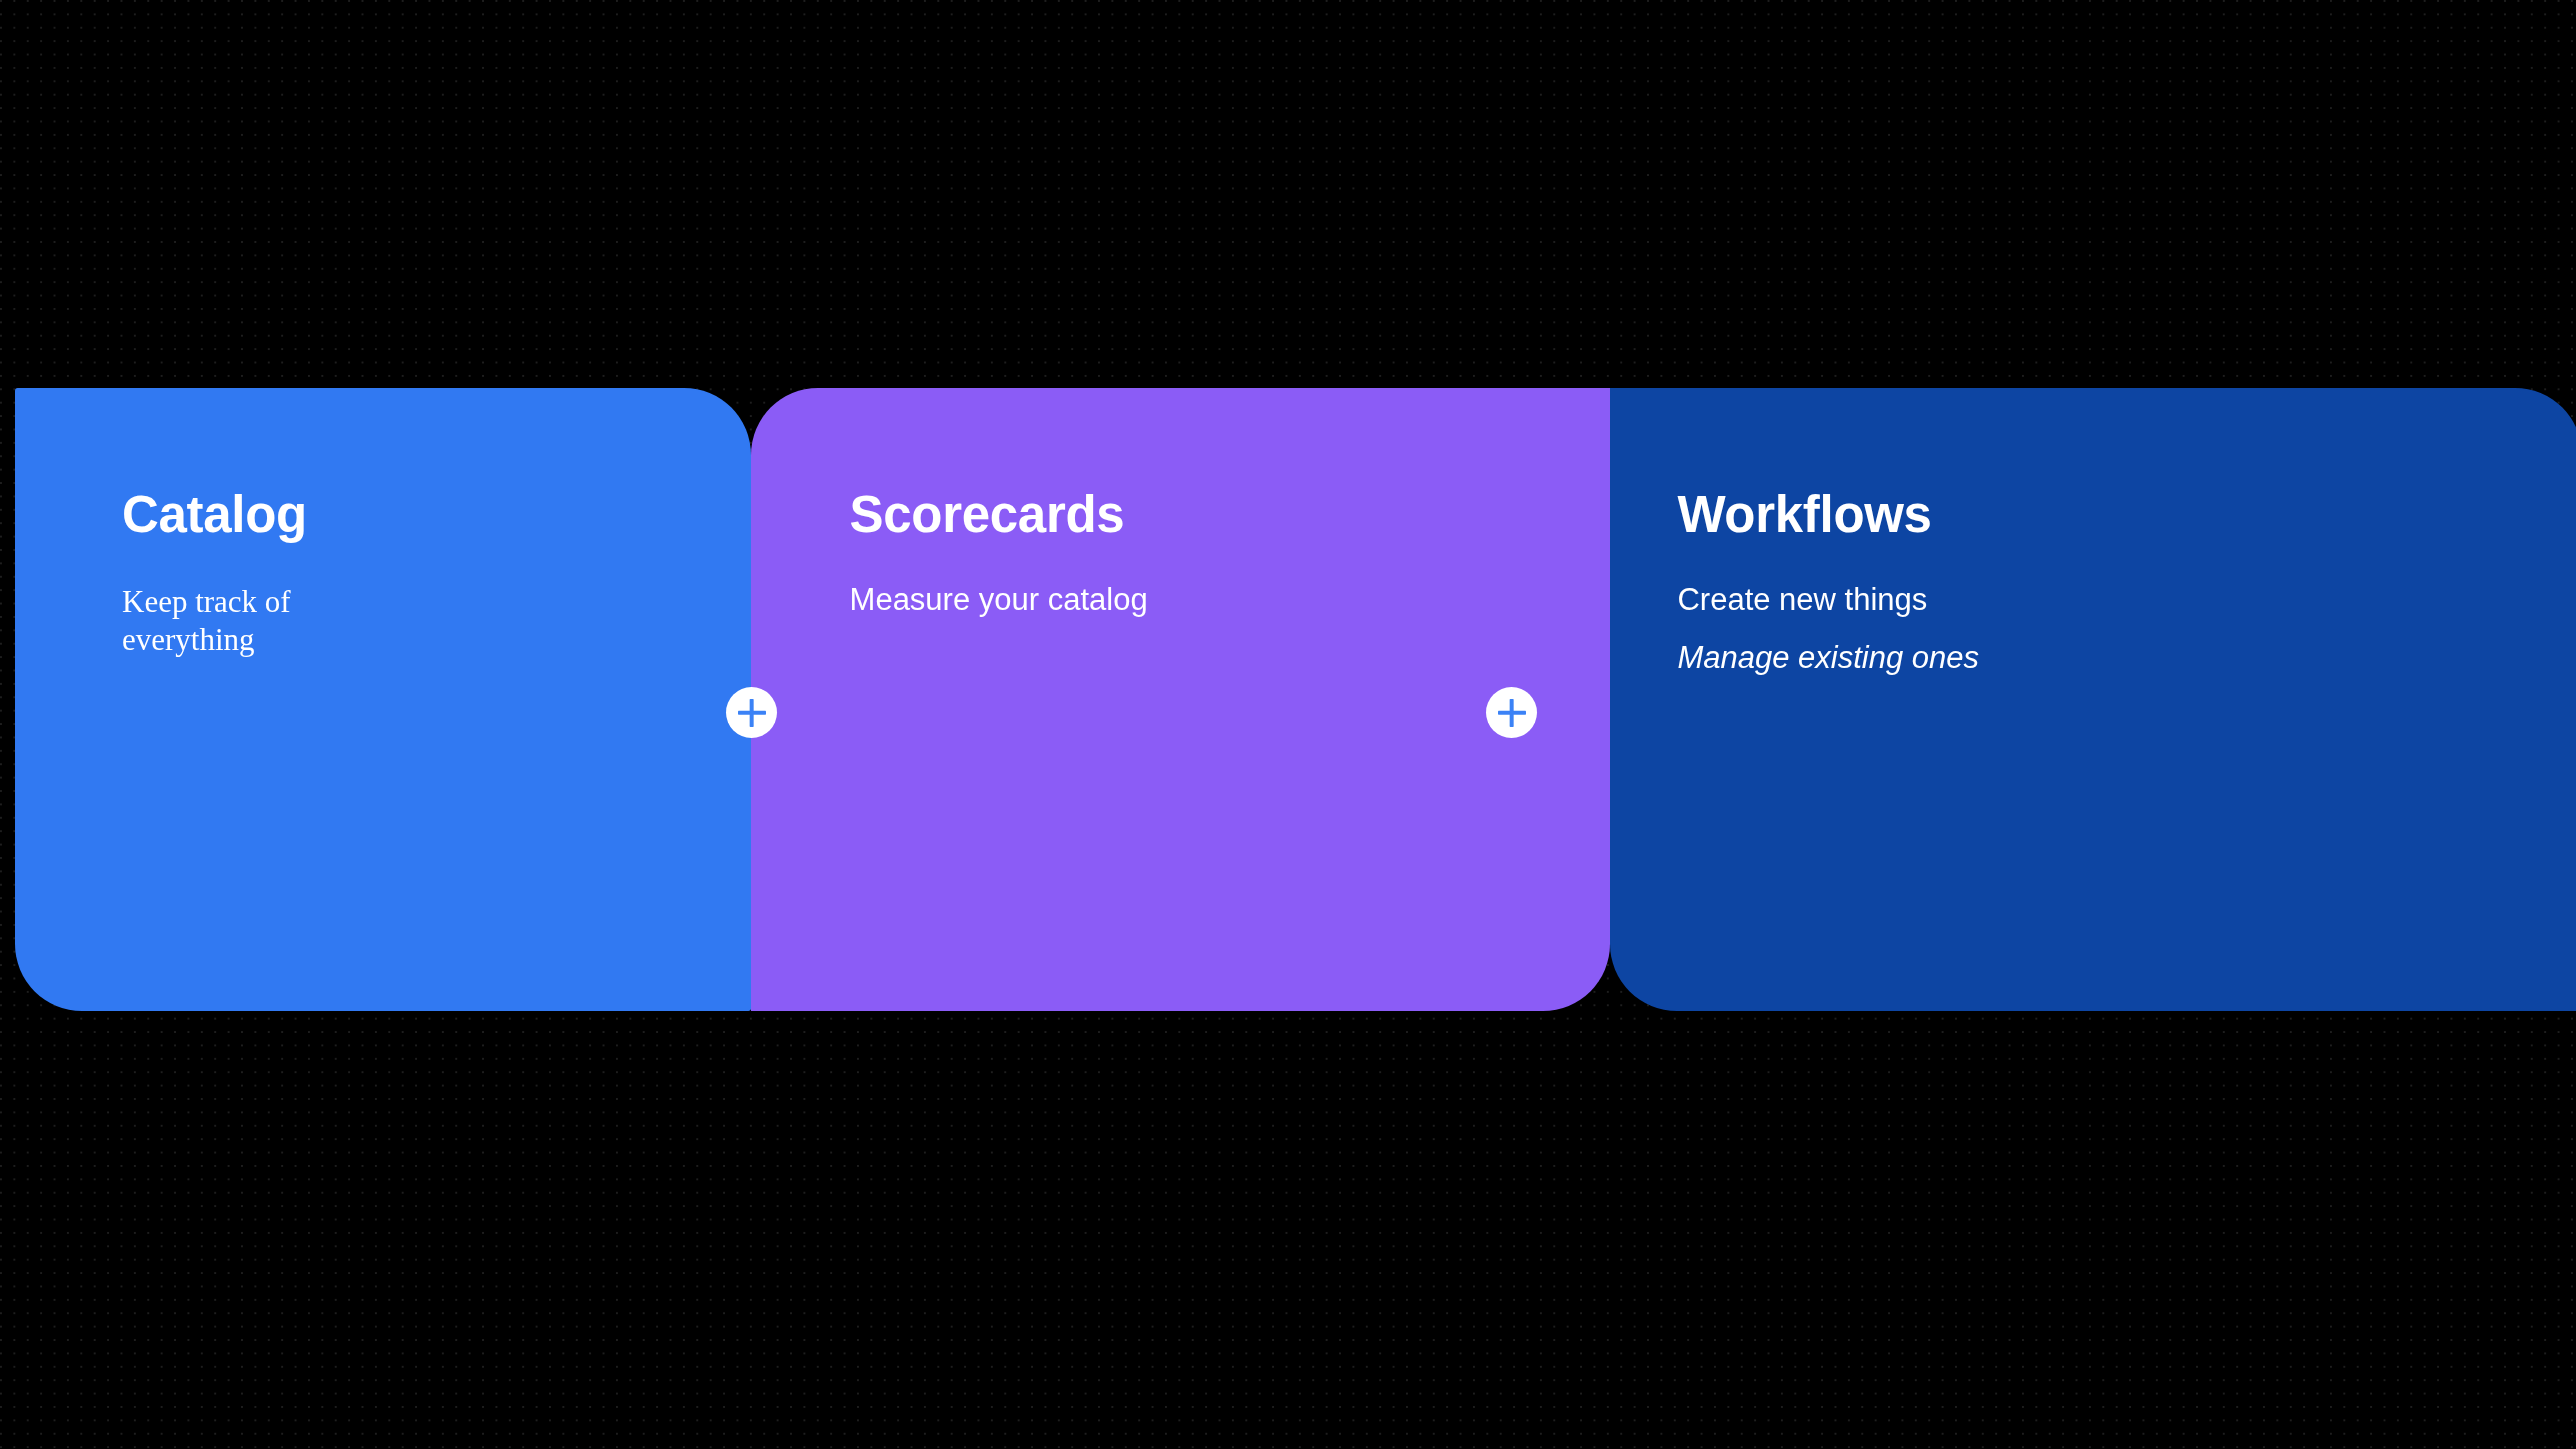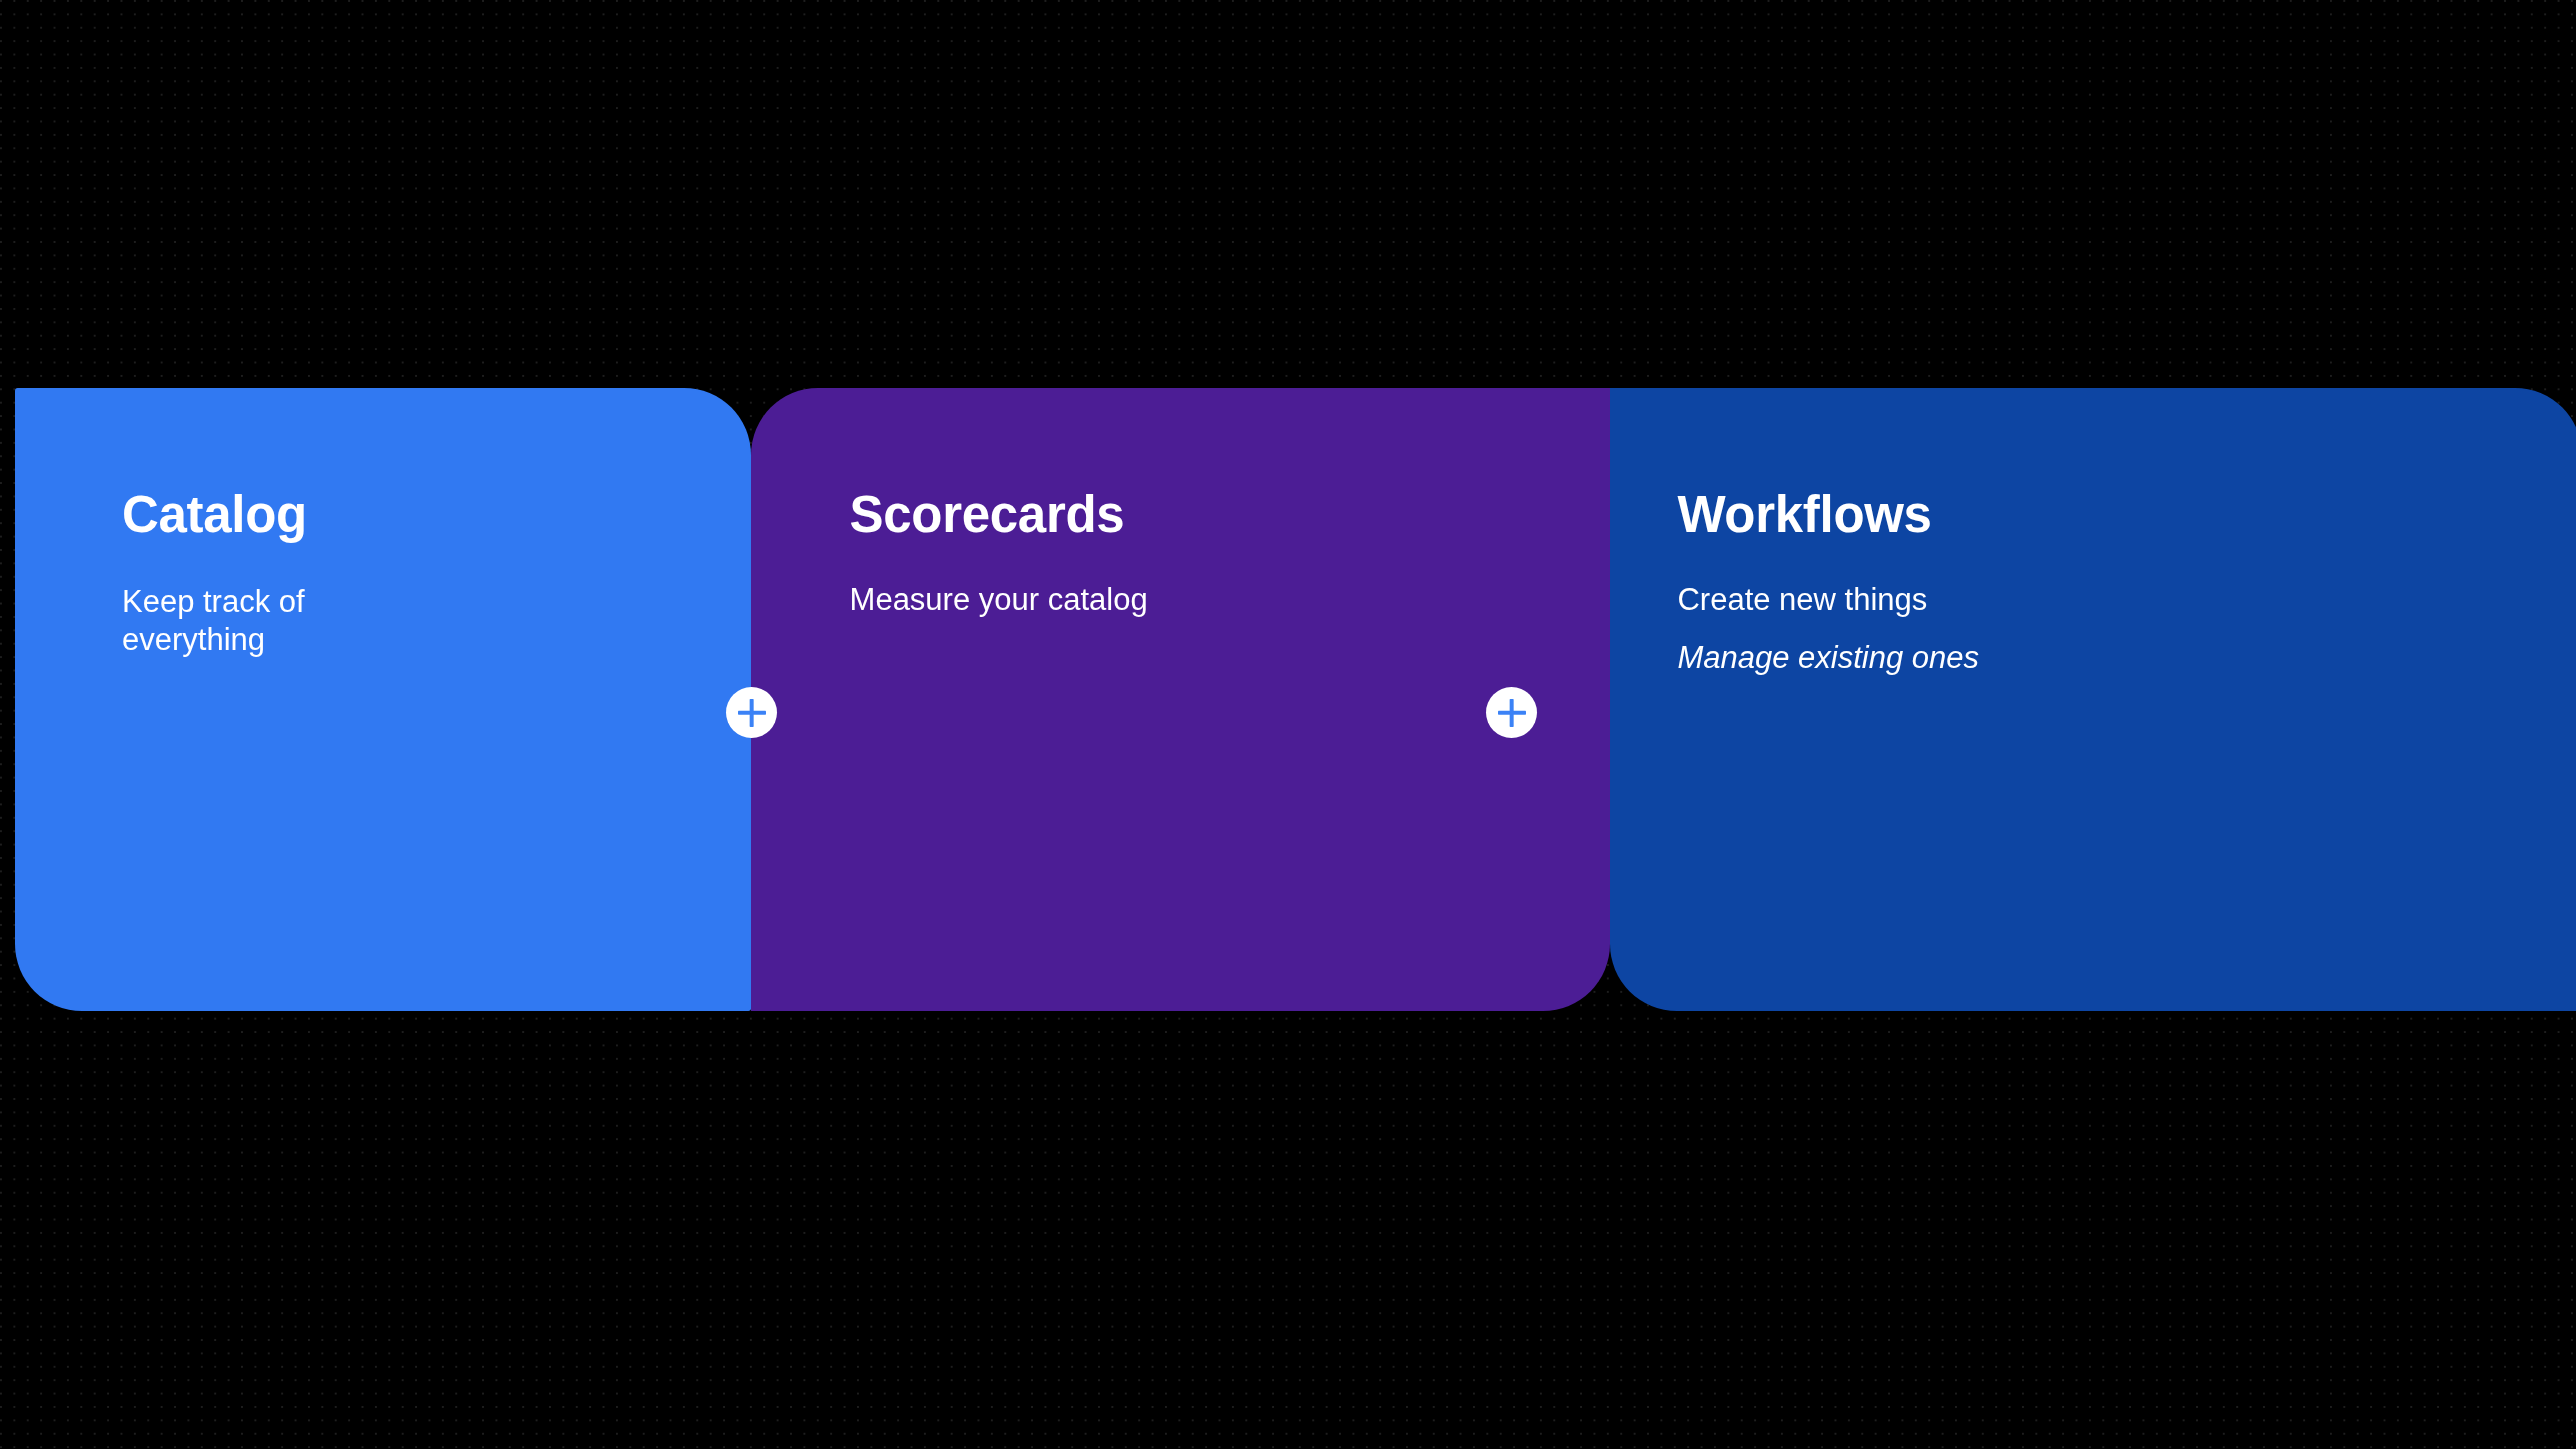--- a/index.html
+++ b/index.html
@@ -48,21 +48,21 @@
 
   .stage-1 {
     width: 772px;
     background: #3179F2;
     border-radius: 2.7px 67px 2.7px 67px;
     z-index: 3;
   }
 
   .stage-2 {
     width: 904px;
-    background: #4c1d95;
+    background: #8b5cf6;
     border-radius: 67px 0px 67px 0px;
     padding-left: 99px;
     z-index: 2;
   }
 
   .stage-3 {
     width: 1024px;
     background: #0D45A3;
     border-radius: 0px 67px 2.7px 67px;
     padding-left: 67px;
@@ -83,21 +83,21 @@
     flex-direction: column;
   }
 
   .stage-line {
     font-size: 31px;
     font-weight: 400;
     line-height: 1.1;
     white-space: nowrap;
   }
 
-  .stage-1 .stage-lines { width: 288px; }
+  .stage-1 .stage-lines { width: 288px; font-family: Liberation Serif, serif; }
   .stage-1 .stage-line {
     white-space: normal;
     line-height: 1.22;
   }
 
   .stage-3 .stage-line + .stage-line { margin-top: 24px; font-style: italic; }
 
   
   .plus-connector {
     position: absolute;

